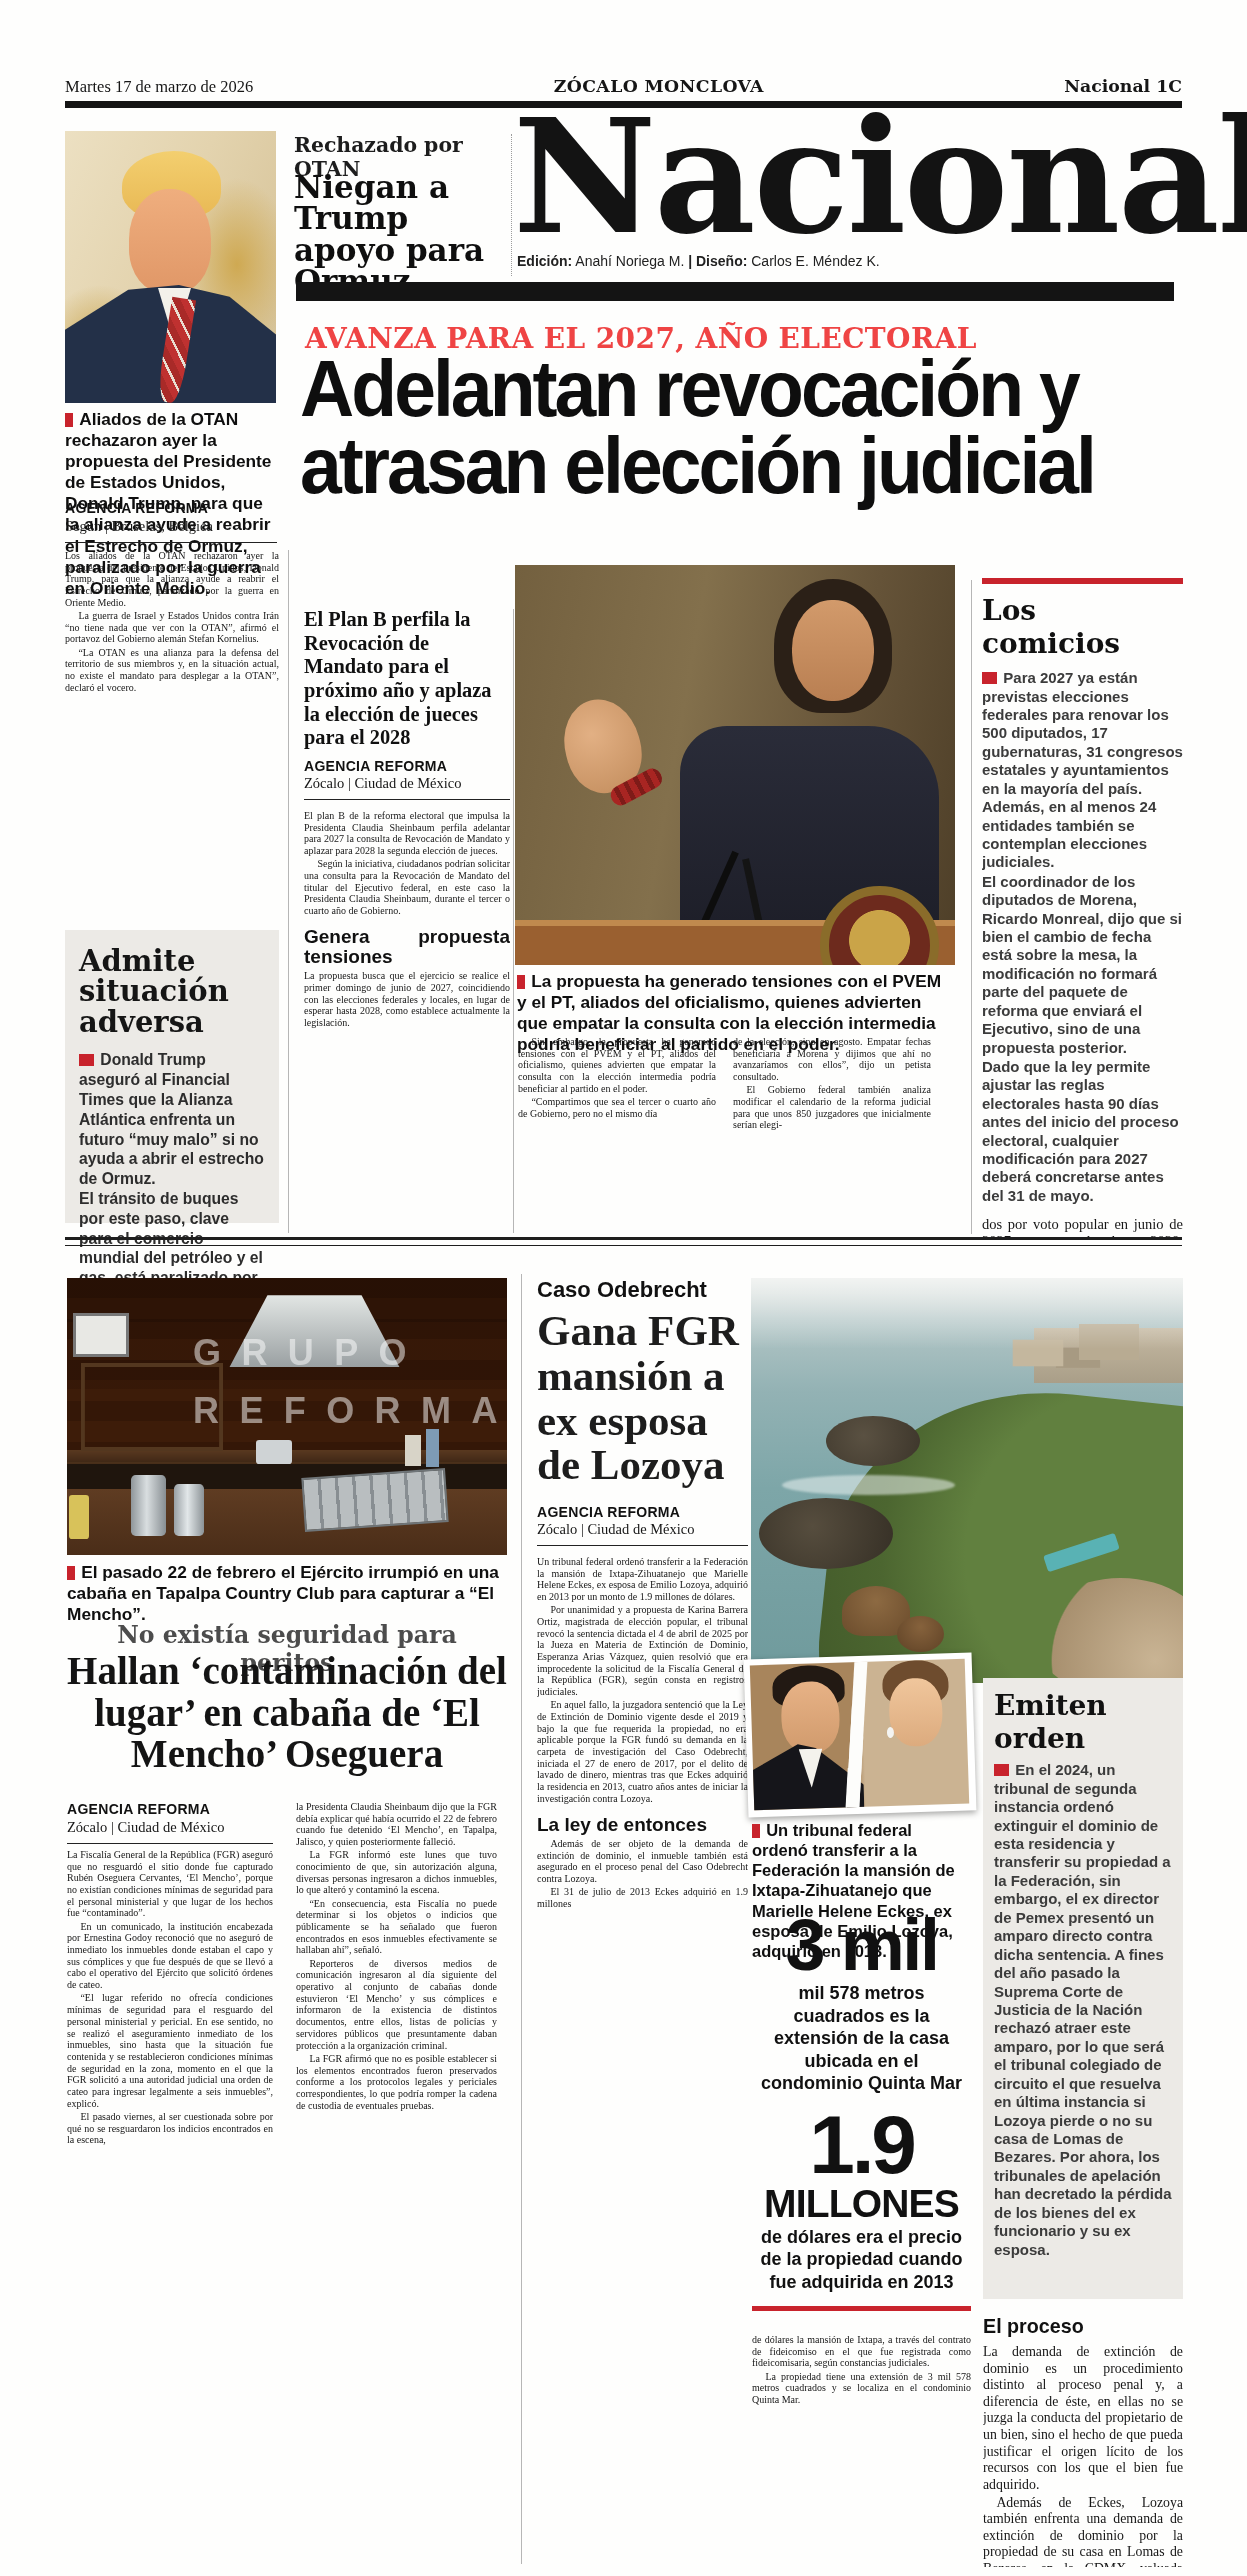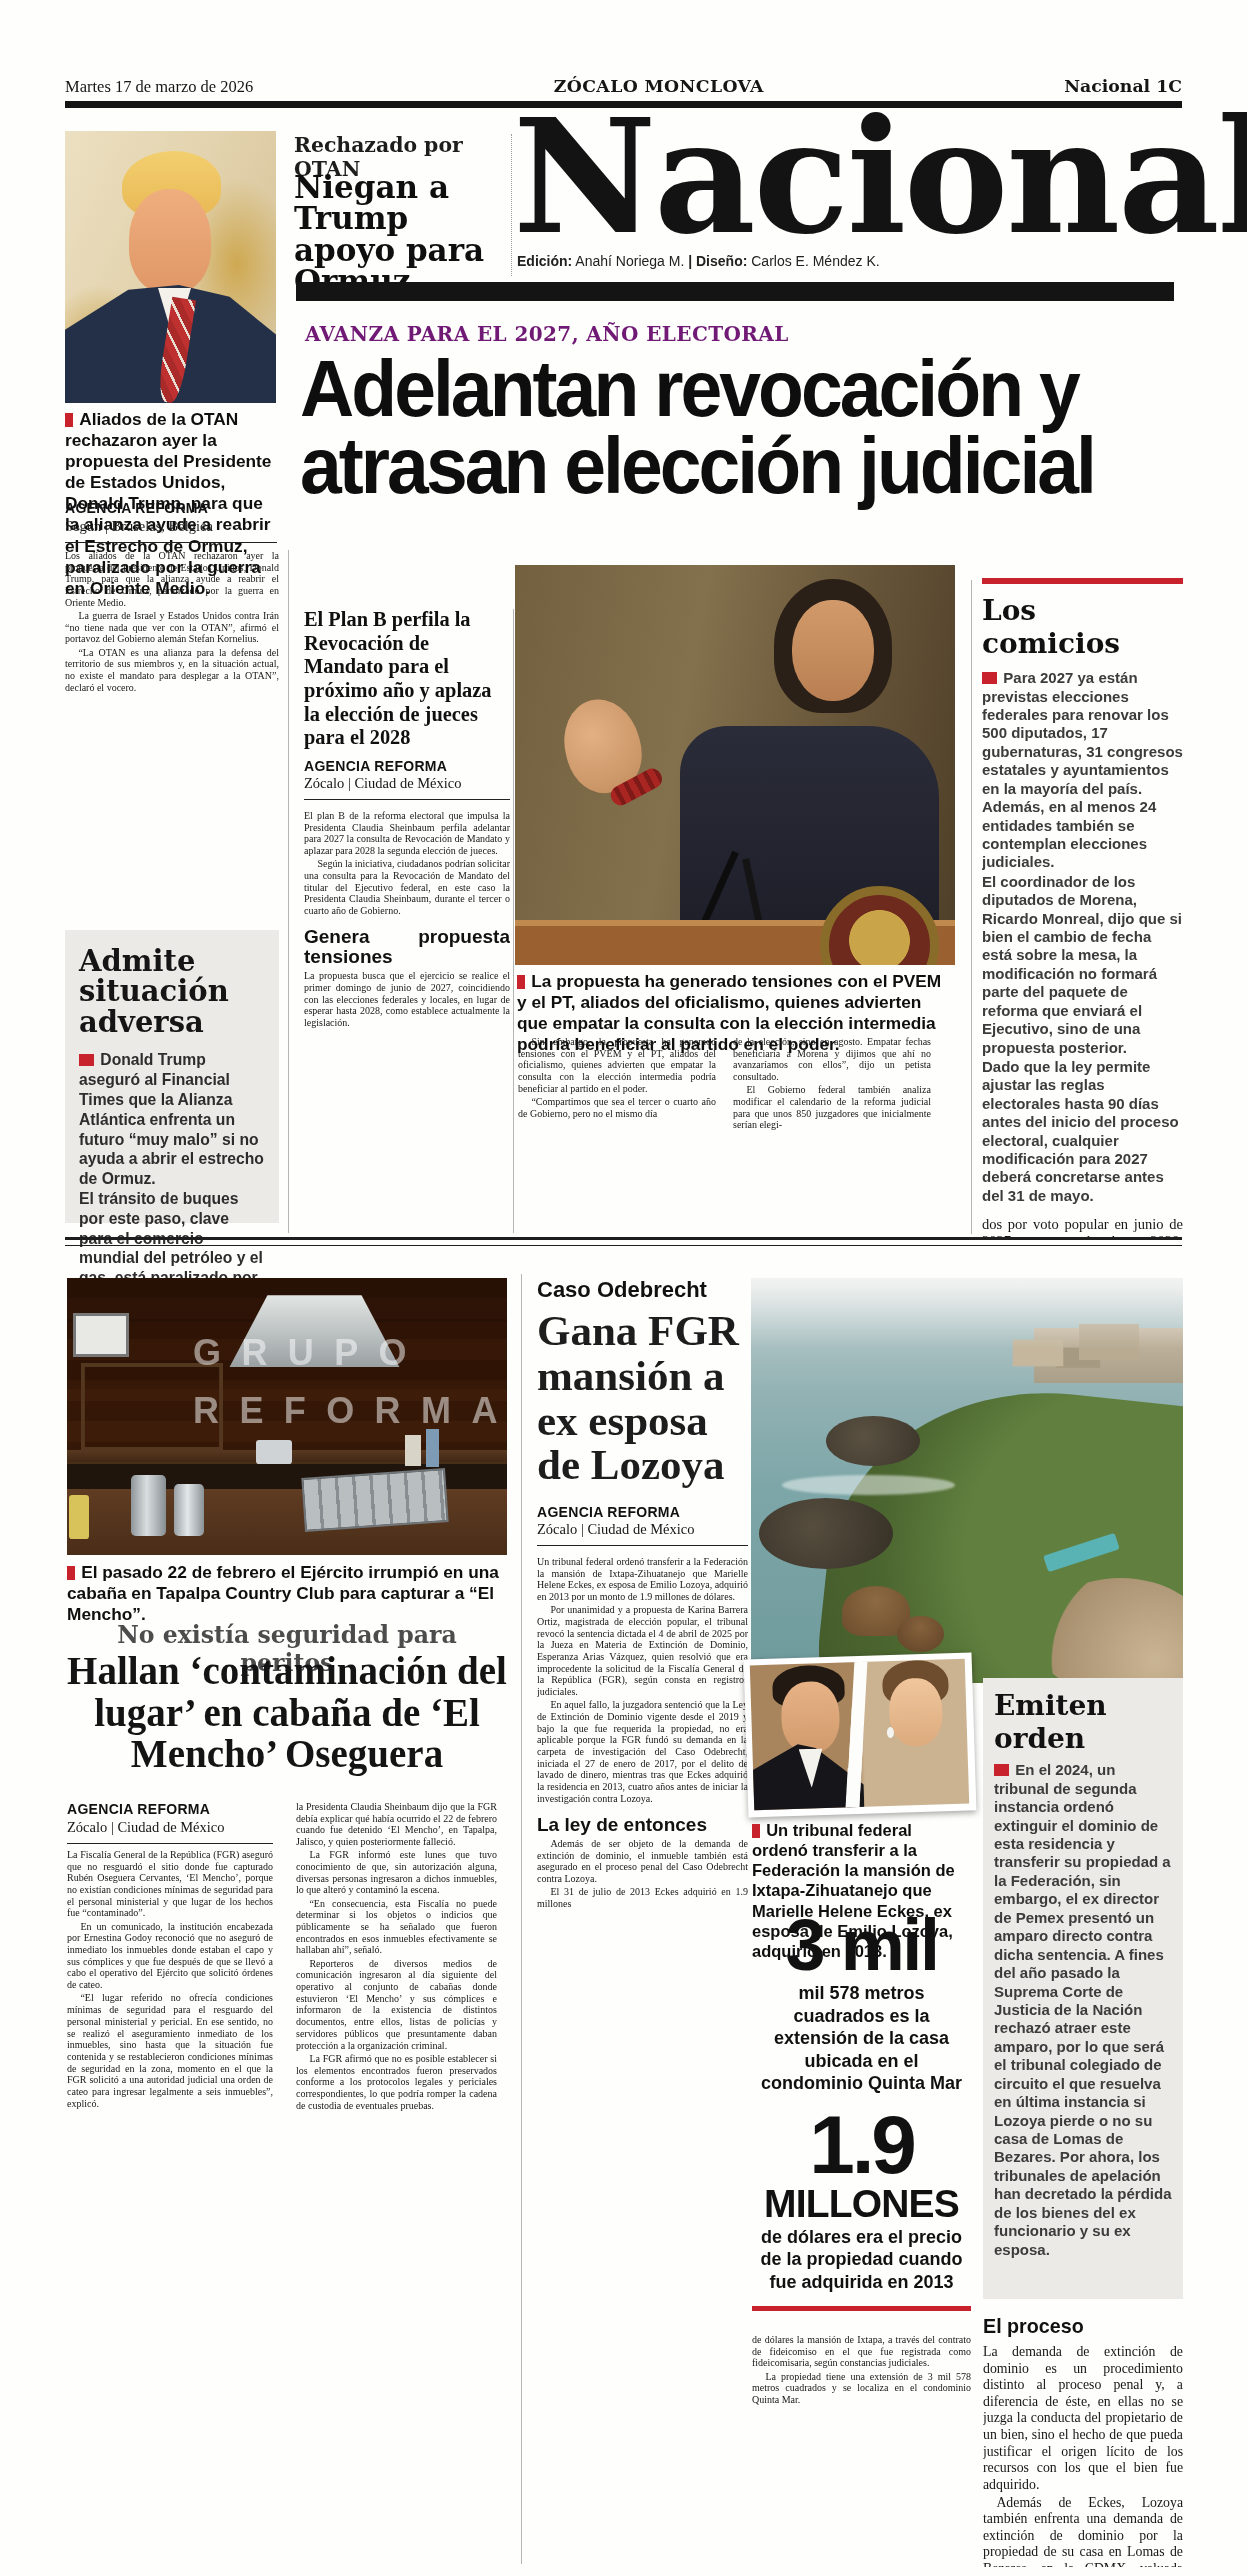--- a/index.html
+++ b/index.html
@@ -92,21 +92,21 @@
   .wed .mface{position:absolute;left:30px;top:17.3px;width:58px;height:72px;border-radius:46%;background:linear-gradient(180deg,#e7b286,#d09a6c);}
   .wed .msuit{position:absolute;left:-7.9px;top:80px;width:118px;height:71px;background:#15151a;clip-path:polygon(0 40%,45% 0,60% 6%,100% 60%,100% 100%,0 100%);}
   .wed .mshirt{position:absolute;left:46px;top:85px;width:23.6px;height:39px;background:#f4f2ec;clip-path:polygon(0 0,100% 0,50% 100%);}
   .wed .whair{position:absolute;left:132px;top:0px;width:66px;height:46px;border-radius:50% 50% 40% 40%;background:#6e4c2e;}
   .wed .wface{position:absolute;left:138px;top:17.3px;width:53px;height:68px;border-radius:46%;background:linear-gradient(180deg,#f0c69c,#dcab7e);}
   .wed .wear{position:absolute;left:135px;top:66px;width:7px;height:11px;border-radius:50%;background:#f4f4f2;}
   .wed .tear{position:absolute;left:98px;top:-6.3px;width:12.6px;height:165px;background:#fdfdfb;transform:rotate(5deg);
              box-shadow:2.4px 19px 0 -3.1px #fdfdfb,-2.4px 47px 0 -2.4px #fdfdfb,3.1px 77px 0 -3.1px #fdfdfb,-3.1px 110px 0 -2.4px #fdfdfb;}
 
   
-  .ms-kicker{left:305px;top:322px;font-family:"DejaVu Serif",serif;font-weight:bold;font-size:20px;letter-spacing:0.4px;color:#701a75;}
+  .ms-kicker{left:305px;top:322px;font-family:"DejaVu Serif",serif;font-weight:bold;font-size:28px;letter-spacing:0.4px;color:#ef4444;}
   .ms-headline{left:300px;top:351px;width:936px;font-family:"Liberation Sans",sans-serif;font-weight:bold;
                font-size:79px;line-height:.97;letter-spacing:-3.1px;color:#0e0e0e;transform:scaleX(.95);transform-origin:left top;}
   .vrule{border-left:0.8px solid #b6b6b6;}
   .col{overflow:hidden;}
   .deck{font-family:"Liberation Serif",serif;font-weight:bold;font-size:20.4px;line-height:1.16;color:#101010;margin-bottom:7.9px;}
   .agency{font-family:"Liberation Sans",sans-serif;font-weight:bold;font-size:14px;letter-spacing:0.3px;color:#111;}
   .place{font-size:14.5px;margin-top:1.6px;}
   .b-rule{border-bottom:1.6px solid #222;margin:7px 0 9.4px 0;}
   .body p{font-size:10px;line-height:1.17;}
   .subhead{font-family:"Liberation Sans",sans-serif;font-weight:bold;font-size:19px;line-height:1.06;color:#111;margin:10.2px 0 3.1px 0;}
@@ -286,20 +286,21 @@
 
   <div class="abs" style="left:67px;top:1801px;width:206px;">
     <div class="agency">AGENCIA REFORMA</div>
     <div class="place">Zócalo | Ciudad de México</div>
     <div class="b-rule"></div>
   </div>
   <div class="abs col body just" style="left:67px;top:1849px;width:206px;height:718px;">
     <p>La Fiscalía General de la República (FGR) aseguró que no resguardó el sitio donde fue capturado Rubén Oseguera Cervantes, ‘El Mencho’, porque no existían condiciones mínimas de seguridad para el personal ministerial y que lugar de los hechos fue “contaminado”.</p>
     <p class="ind">En un comunicado, la institución encabezada por Ernestina Godoy reconoció que no aseguró de inmediato los inmuebles donde estaban el capo y sus cómplices y que fue después de que se llevó a cabo el operativo del Ejército que solicitó órdenes de cateo.</p>
     <p class="ind">“El lugar referido no ofrecía condiciones mínimas de seguridad para el resguardo del personal ministerial y pericial. En ese sentido, no se realizó el aseguramiento inmediato de los inmuebles, sino hasta que la situación fue contenida y se restablecieron condiciones mínimas de seguridad en la zona, momento en el que la FGR solicitó a una autoridad judicial una orden de cateo para ingresar legalmente a seis inmuebles”, explicó.</p>
+    <p class="ind">El pasado viernes, al ser cuestionada sobre por qué no se resguardaron los indicios encontrados en la escena,</p>
   </div>
   <div class="abs col body just" style="left:296px;top:1801px;width:201px;height:767px;">
     <p>la Presidenta Claudia Sheinbaum dijo que la FGR debía explicar qué había ocurrido el 22 de febrero cuando fue detenido ‘El Mencho’, en Tapalpa, Jalisco, y quien posteriormente falleció.</p>
     <p class="ind">La FGR informó este lunes que tuvo conocimiento de que, sin autorización alguna, diversas personas ingresaron a dichos inmuebles, lo que alteró y contaminó la escena.</p>
     <p class="ind">“En consecuencia, esta Fiscalía no puede determinar si los objetos o indicios que públicamente se ha señalado que fueron encontrados en esos inmuebles efectivamente se hallaban ahí”, señaló.</p>
     <p class="ind">Reporteros de diversos medios de comunicación ingresaron al día siguiente del operativo al conjunto de cabañas donde estuvieron ‘El Mencho’ y sus cómplices e informaron de la existencia de distintos documentos, entre ellos, listas de policías y servidores públicos que presuntamente daban protección a la organización criminal.</p>
     <p class="ind">La FGR afirmó que no es posible establecer si los elementos encontrados fueron preservados conforme a los protocolos legales y periciales correspondientes, lo que podría romper la cadena de custodia de eventuales pruebas.</p>
   </div>
 
   <div class="abs col" style="left:537px;top:1277px;width:211px;height:1286px;">

